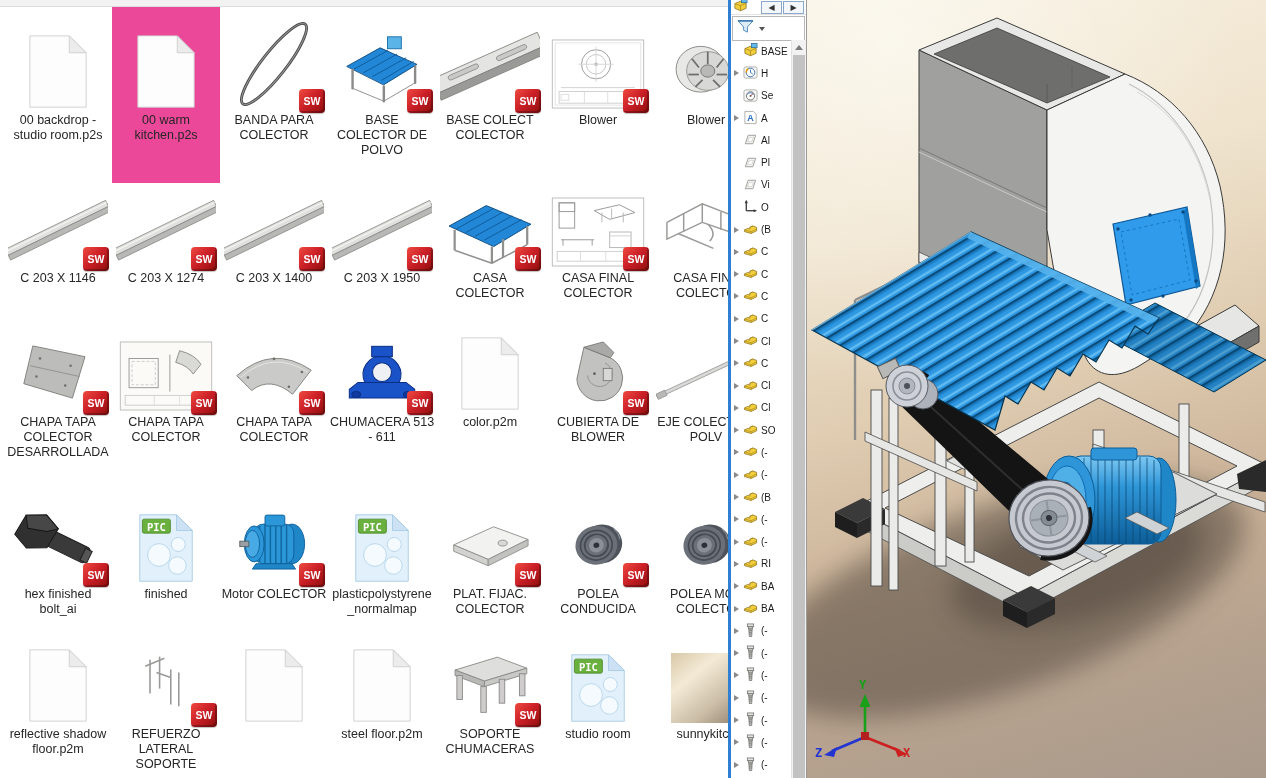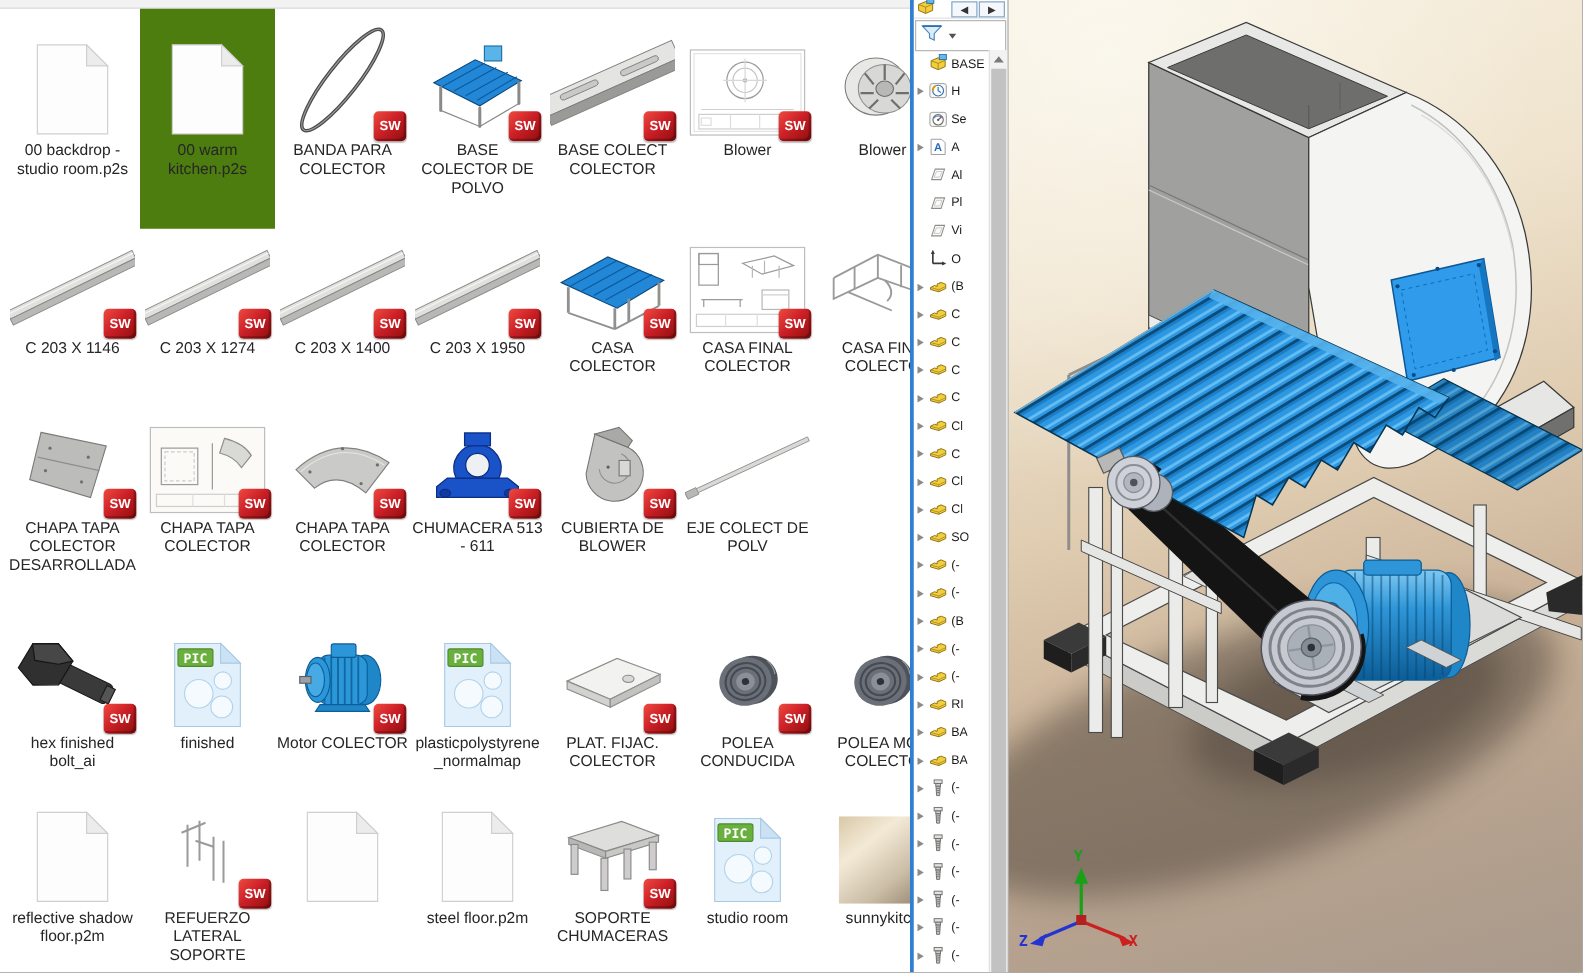--- a/index.html
+++ b/index.html
@@ -5,21 +5,21 @@
   html,body{margin:0;padding:0;background:#666;}
   *{box-sizing:border-box;}
   .screen{position:relative;width:1266px;height:778px;overflow:hidden;background:#fff;
           font-family:"Liberation Sans",sans-serif;}
 
   
   .file-browser{position:absolute;left:0;top:0;width:728px;height:778px;background:#fff;overflow:hidden;}
   .topstrip{height:7px;background:#f2f2f2;border-bottom:1px solid #dcdcdc;}
   .fb-row{display:flex;padding-left:4px;width:770px;}
   .cell{width:108px;display:flex;flex-direction:column;align-items:center;padding-top:2px;}
-  .cell.sel{background:#4d7c0f;}
+  .cell.sel{background:#ec4899;}
   .thumb{position:relative;display:flex;align-items:flex-end;justify-content:center;width:104px;}
   .sw{position:absolute;right:1px;bottom:-4px;width:26px;height:24px;border-radius:4px;
       background:linear-gradient(135deg,#ef4a40 0%,#cc2027 45%,#8e0d0d 100%);
       color:#fff;font-weight:bold;font-size:10.5px;display:flex;align-items:center;justify-content:center;
       box-shadow:inset -2px -2px 0 rgba(0,0,0,.25), 0 1px 1px rgba(0,0,0,.25);}
   .lbl{width:106px;text-align:center;font-size:12.5px;line-height:15px;color:#262626;
        word-break:break-word;margin-top:4px;}
 
   
   .tree-panel{position:absolute;left:728px;top:0;width:79px;height:778px;background:#fff;
@@ -337,20 +337,29 @@
                   <ellipse cx="20" cy="68" rx="5" ry="3.5" fill="#0f3ba0"></ellipse>
                   <ellipse cx="80" cy="68" rx="5" ry="3.5" fill="#0f3ba0"></ellipse>
                 </g>
               </svg>
               <div class="sw">SW</div>
             </div>
             <div class="lbl">CHUMACERA 513 - 611</div>
           </div>
           <div class="cell">
             <div class="thumb" style="height: 84px;">
+              <svg viewBox="0 0 64 80" width="60" height="75">
+                <path d="M2 2 h42 l18 18 v58 h-60 z" fill="#fdfdfd" stroke="#cfcfcf"></path>
+                <path d="M44 2 l18 18 h-18 z" fill="#ececec" stroke="#cfcfcf"></path>
+              </svg>
+            </div>
+            <div class="lbl">color.p2m</div>
+          </div>
+          <div class="cell">
+            <div class="thumb" style="height: 84px;">
               <svg viewBox="0 0 100 86" width="88" height="80">
                 <path d="M34 16 L64 28 a26 26 0 1 1 -38 24 z" fill="#c2c2c0" stroke="#767674"></path>
                 <path d="M34 16 l22 -6 12 12 -4 6 z" fill="#a9a9a7" stroke="#767674"></path>
                 <path d="M58 34 a14 14 0 1 1 -20 14" fill="none" stroke="#8e8e8c"></path>
                 <rect x="56" y="40" width="10" height="14" fill="#d8d8d6" stroke="#767674"></rect>
                 <circle cx="46" cy="46" r="1.5" fill="#5e5e5c"></circle>
               </svg>
               <div class="sw">SW</div>
             </div>
             <div class="lbl">CUBIERTA DE BLOWER</div>

